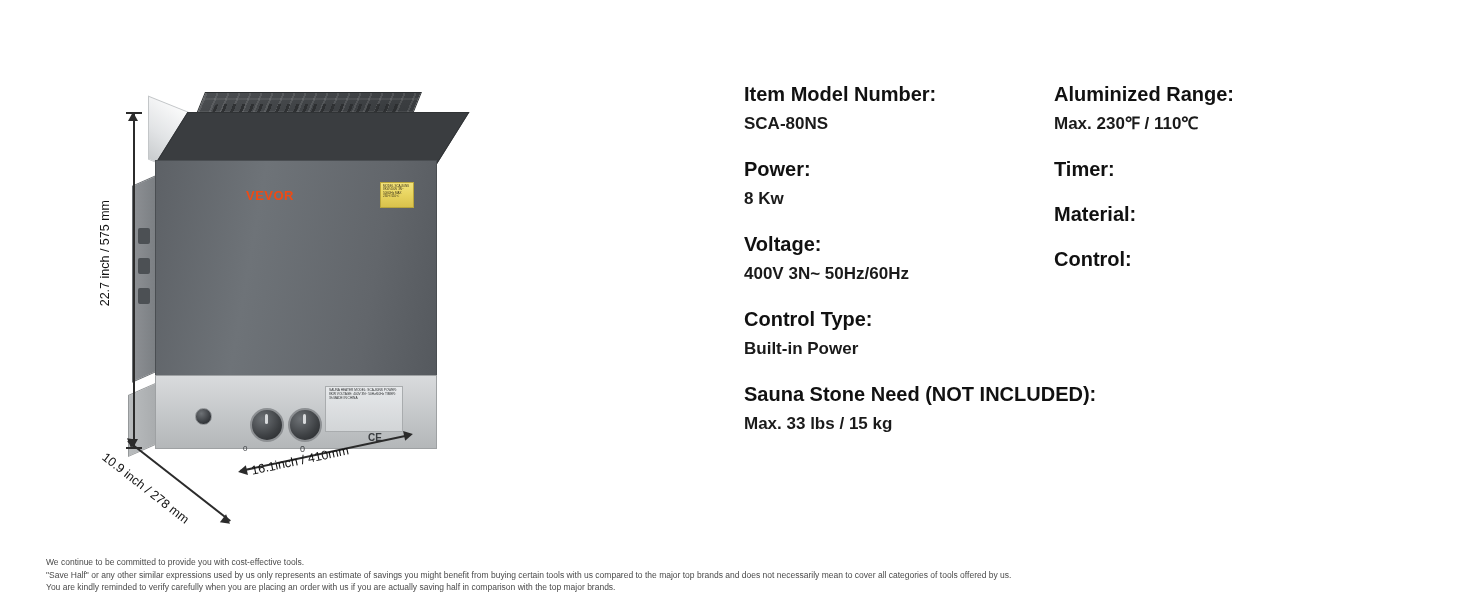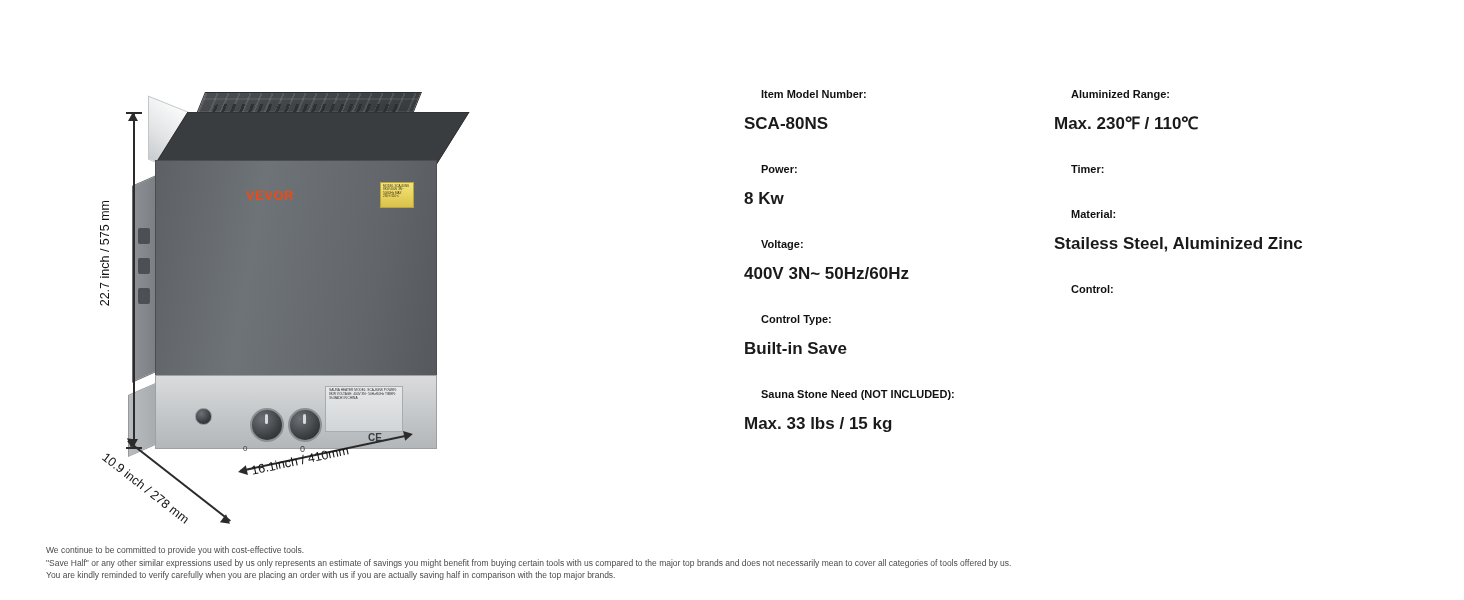--- a/index.html
+++ b/index.html
@@ -254,39 +254,38 @@
     width: 700px;
   }
   .spec-columns {
     display: flex;
     gap: 32px;
   }
   .spec-col { width: 278px; }
   .spec-col.wide { width: 390px; }
   .spec-block { margin-bottom: 20px; }
   .spec-label {
-    font-size: 11px;
+    font-size: 20px;
     font-weight: bold;
     color: #111;
     line-height: 25px;
-    margin-left: 17px;
   }
   .spec-value {
     font-size: 17px;
     color: #1a1a1a;
     line-height: 26px;
     margin-top: 4px;
     font-weight: bold;
   }
 
   
   #footer-note {
     position: absolute;
     left: 46px;
-    top: 544px;
+    top: 556px;
     width: 1360px;
   }
   .note-line {
     font-size: 8.5px;
     line-height: 12.5px;
     color: #4a4a4a;
   }
 </style>
 </head>
 <body>
@@ -344,39 +343,38 @@
       <div class="spec-block">
         <div class="spec-label">Power:</div>
         <div class="spec-value">8 Kw</div>
       </div>
       <div class="spec-block">
         <div class="spec-label">Voltage:</div>
         <div class="spec-value">400V 3N~ 50Hz/60Hz</div>
       </div>
       <div class="spec-block">
         <div class="spec-label">Control Type:</div>
-        <div class="spec-value">Built-in Save</div>
+        <div class="spec-value">Built-in Power</div>
       </div>
       <div class="spec-block" style="width:390px;">
         <div class="spec-label">Sauna Stone Need (NOT INCLUDED):</div>
         <div class="spec-value">Max. 33 lbs / 15 kg</div>
       </div>
     </div>
 
     <div class="spec-col wide">
       <div class="spec-block">
         <div class="spec-label">Aluminized Range:</div>
         <div class="spec-value">Max. 230℉ / 110℃</div>
       </div>
       <div class="spec-block">
         <div class="spec-label">Timer:</div>
       </div>
       <div class="spec-block">
         <div class="spec-label">Material:</div>
-        <div class="spec-value">Stailess Steel, Aluminized Zinc</div>
       </div>
       <div class="spec-block">
         <div class="spec-label">Control:</div>
       </div>
     </div>
   </div>
 </div>
 
 <div id="footer-note">
   <div class="note-line">We continue to be committed to provide you with cost-effective tools.</div>

